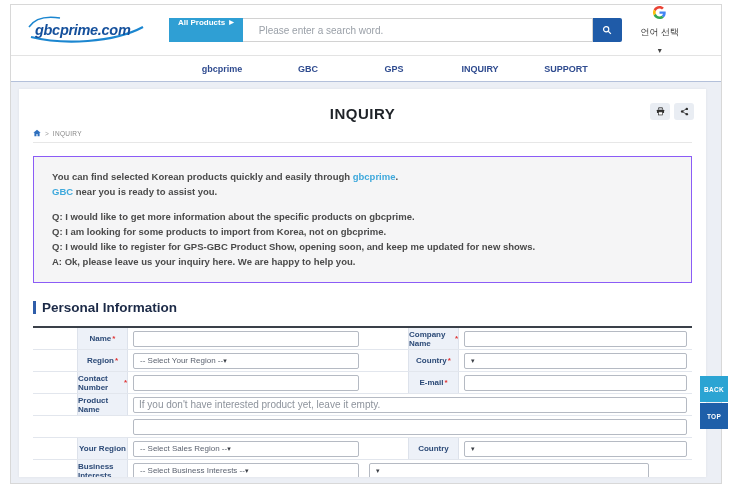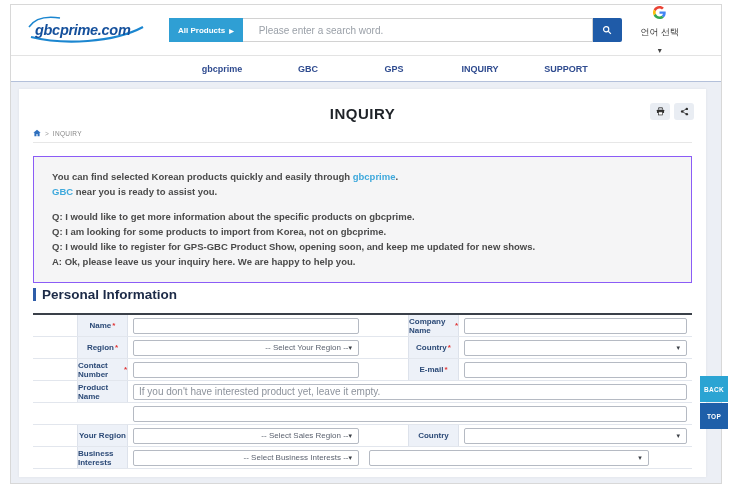--- a/index.html
+++ b/index.html
@@ -5,21 +5,21 @@
   * { margin:0; padding:0; box-sizing:border-box; }
   html,body { width:732px; height:496px; background:#fff; font-family:"Liberation Sans", sans-serif; }
   .stage { position:relative; width:732px; height:496px; background:#fff; overflow:hidden; }
   .frame { position:absolute; left:10px; top:4px; width:712px; height:480px; border:1px solid #d8d8d8; background:#fff; overflow:hidden; }
 
   
   .header { height:50px; background:#fff; display:flex; align-items:center; padding:0 16px; position:relative; }
   .logo { position:relative; width:120px; height:32px; cursor:pointer; }
   .logo-text { position:absolute; left:8px; top:8px; font-style:italic; font-weight:bold; font-size:14.5px; color:#15509c; letter-spacing:-0.3px; }
   .search-group { display:flex; align-items:center; margin-left:22px; height:24px; }
-  .all-products-btn { height:24px; background:#2f9fd4; color:#fff; font-size:8px; font-weight:bold; border:none; padding:0 9px; display:flex; align-items:center; gap:4px; cursor:pointer; }
+  .all-products-btn { height:24px; background:#2f9fd4; color:#fff; font-size:8px; font-weight:bold; border:none; padding:0 9px; display:flex; align-items:flex-start; gap:4px; cursor:pointer; }
   .all-products-btn .arr { font-size:6px; }
   .search-input { width:350px; height:24px; border:1px solid #d2d2d2; border-left:none; font-size:10px; padding:0 16px; color:#333; outline:none; }
   .search-input::placeholder { color:#9aa0a8; }
   .search-btn { width:29px; height:24px; background:#1f5ba8; border:none; border-radius:0 2px 2px 0; display:flex; align-items:center; justify-content:center; cursor:pointer; }
   .lang-group { margin-left:auto; margin-right:26px; display:flex; align-items:center; gap:7px; cursor:pointer;flex-direction:column; }
   .lang-label { font-size:9px; color:#3a3a3a; }
   .lang-chevron { font-size:8px; color:#444; }
 
   
   .nav { height:27px; border-top:1px solid #e3e3e3; border-bottom:1px solid #b3c0da; display:flex; align-items:center; padding-left:168px; gap:0; background:#fff; }
@@ -33,35 +33,35 @@
   .icon-btn { width:20px; height:17px; background:#e9edf3; border:none; border-radius:3px; display:flex; align-items:center; justify-content:center; cursor:pointer; }
   .breadcrumb { display:flex; align-items:center; gap:4px; margin-top:7px; }
   .crumb-sep { font-size:6.5px; color:#999; }
   .crumb-current { font-size:6.5px; color:#888; letter-spacing:0.3px; }
   .title-divider { border:none; border-top:1px solid #e7e7e7; margin-top:5px; }
 
   .info-box { margin-top:13px; background:#f5f5f6; border:1px solid #8b5cf6; padding:13px 18px; font-size:9.5px; font-weight:bold; color:#4a4a4a; line-height:1.55; }
   .info-link { color:#3fa9dc; cursor:pointer; }
   .info-spacer { height:11px; }
 
-  .section-header { display:flex; align-items:center; margin-top:4px; }
+  .section-header { display:flex; align-items:center; margin-top:17px; }
   .section-bar { width:3px; height:13px; background:#2f5da9; margin-right:6px; }
   .section-title { font-size:13.5px; font-weight:bold; color:#1c2a47; }
 
   
   .form-table { margin-top:11px; border-top:2px solid #3a4049; }
   .frow { display:grid; grid-template-columns:95px 236px 95px 1fr; border-bottom:1px solid #e2e6ed; min-height:22px; }
   .lcell { background:#edf1f8; border-left:1px solid #dde2eb; border-right:1px solid #dde2eb; display:flex; align-items:center; justify-content:center; font-size:8px; font-weight:bold; color:#2c4a77;margin-left:44px; }
   .req { color:#e03131; margin-left:1px; font-size:8px; vertical-align:top; }
   .fcell { display:flex; align-items:center; padding:2px 5px; gap:8px; }
   .fcell.span3 { grid-column:2 / 5; }
   .fcell.span2r { grid-column:3 / 5; }
   .tinput { flex:1; height:16px; border:1px solid #b5bac3; border-radius:2px; font-size:10px; padding:0 5px; color:#333; outline:none; font-family:"Liberation Sans", sans-serif; }
   .tinput::placeholder { color:#8d939c; }
-  .fselect { flex:1; height:16px; border:1px solid #b5bac3; border-radius:2px; background:#fff; display:flex; align-items:center; justify-content:flex-end; padding:0 6px; font-size:8px; color:#5c6370; cursor:pointer; }
+  .fselect { flex:1; height:16px; border:1px solid #b5bac3; border-radius:2px; background:#fff; display:flex; align-items:center; justify-content:flex-start; padding:0 6px; font-size:8px; color:#5c6370; cursor:pointer; }
   .fselect .sel-chev { font-size:7px; color:#3b3f46; }
   .fselect.short { flex:0 0 88%; }
 
   
   .side-btns { position:absolute; left:700px; top:376px; display:flex; flex-direction:column; gap:1px; z-index:5; }
   .side-btn { width:28px; height:26px; border:none; color:#fff; font-size:6.5px; font-weight:bold; cursor:pointer; letter-spacing:0.3px; }
   .side-btn.back { background:#2ba4d3; }
   .side-btn.top { background:#1e5fa9; }
 </style>
 </head>

